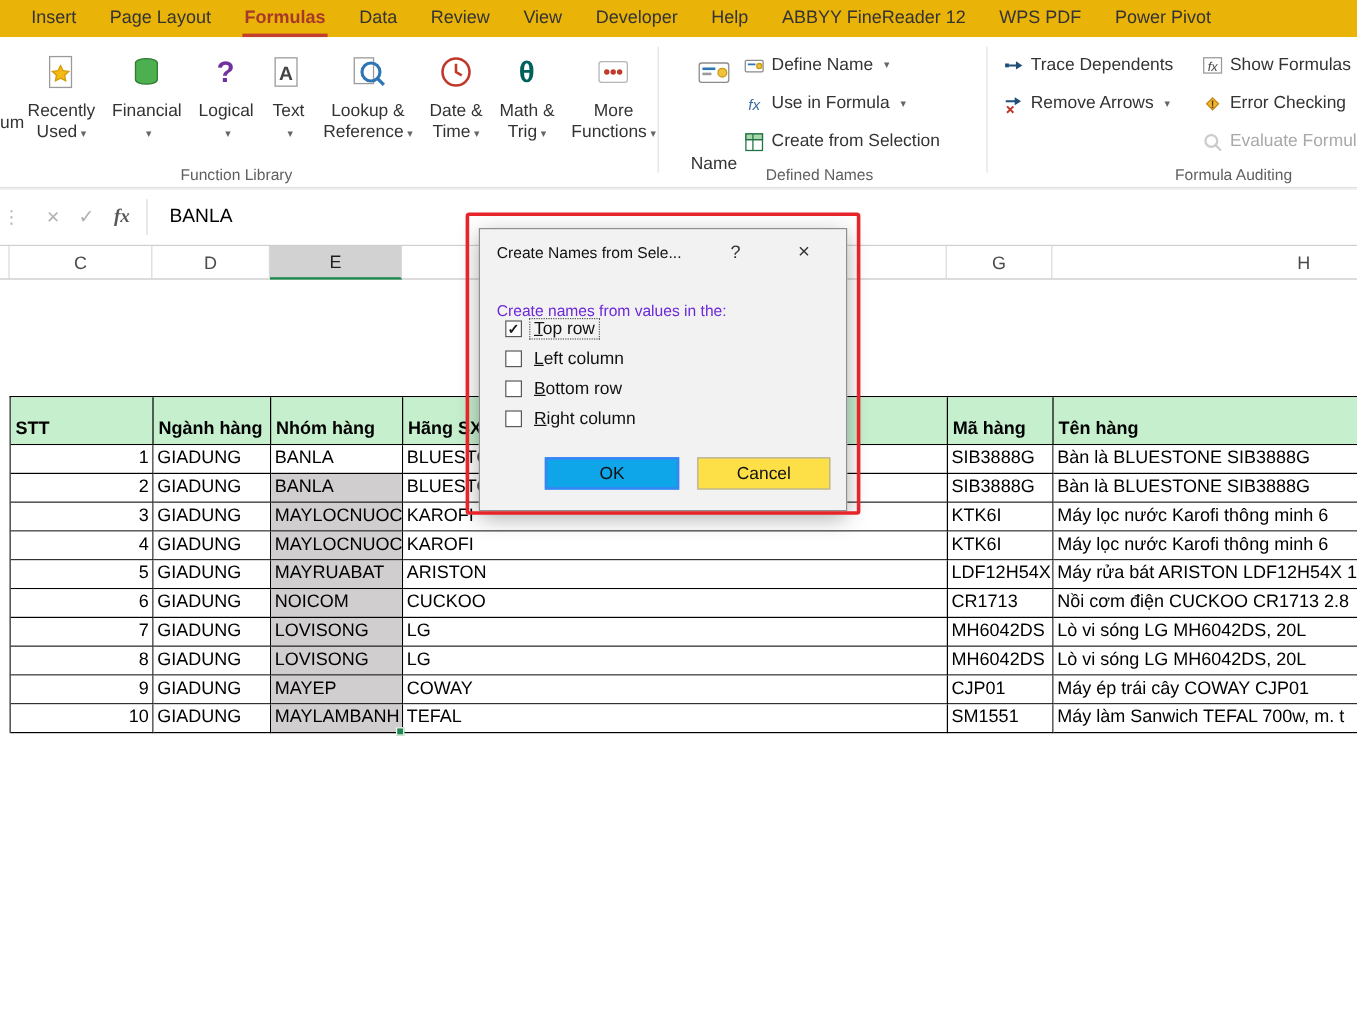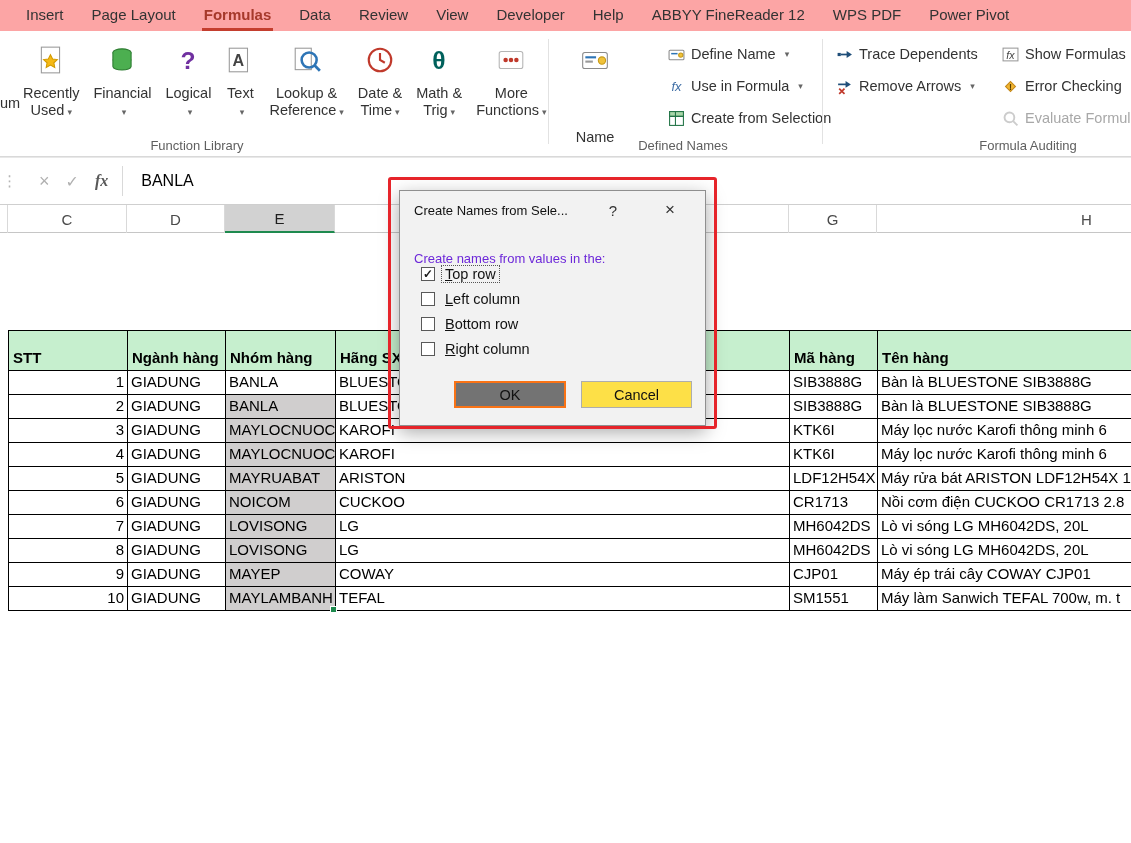--- a/index.html
+++ b/index.html
@@ -1,20 +1,20 @@
 <!DOCTYPE html>
 <html><head>
 <meta charset="utf-8">
 <style>
 *{margin:0;padding:0;box-sizing:border-box;}
 html,body{width:1131px;height:843px;}
 body{position:relative;overflow:hidden;background:#fff;font-family:"Liberation Sans",sans-serif;color:#222;}
 
 
-.menubar{position:absolute;top:0;left:0;width:100%;height:31px;display:flex;align-items:stretch;padding-left:12px;background:#fca5a5;}
+.menubar{position:absolute;top:0;left:0;width:100%;height:31px;display:flex;align-items:stretch;padding-left:12px;background:#eab308;}
 .tab{font-size:15px;color:#333;padding:0 14px;line-height:30px;position:relative;white-space:nowrap;cursor:default;}
 .tab.active{color:#a6392b;font-weight:bold;}
 .tab.active::after{content:"";position:absolute;left:12px;right:12px;bottom:0;height:3px;background:#c43e2e;}
 
 
 .ribbon{position:absolute;top:31px;left:0;width:100%;height:126px;background:#fff;border-bottom:1px solid #d9d9d9;}
 .autosum-partial{position:absolute;left:0;top:64px;font-size:14.5px;color:#333;}
 .fl-buttons{position:absolute;left:16px;top:8px;display:flex;align-items:flex-start;}
 .bigbtn{display:flex;flex-direction:column;align-items:center;padding:4px 7px 0;}
 .bigicon{height:34px;display:flex;align-items:center;justify-content:center;margin-bottom:8px;}
@@ -63,21 +63,21 @@
 .dlg-help{position:absolute;top:11px;right:84px;font-size:15px;color:#333;width:16px;text-align:center;}
 .dlg-close{position:absolute;top:9px;right:26px;font-size:17px;color:#333;width:18px;text-align:center;}
 .dlg-prompt{position:absolute;top:60px;left:14px;font-size:13px;color:#6d28d9;}
 .cblist{position:absolute;top:75px;left:21px;}
 .cbrow{display:flex;align-items:center;height:16px;margin-bottom:9px;}
 .cbbox{width:14px;height:14px;background:#fff;border:1px solid #595959;font-size:12px;line-height:12px;color:#1a1a1a;display:flex;align-items:center;justify-content:center;font-weight:bold;margin-right:7px;flex:none;}
 .cblab{display:inline-block;font-size:14.5px;color:#111;padding:0 3px;}
 .cblab::first-letter{text-decoration:underline;}
 .cblab.focus{outline:1px dotted #555;}
 .dlg-btn{position:absolute;top:190px;height:27px;font-size:14.5px;display:flex;align-items:center;justify-content:center;color:#111;cursor:default;}
-.btn-ok{left:54px;width:112px;background:#737373;border:2px solid #f97316;}
+.btn-ok{left:54px;width:112px;background:#0ea5e9;border:2px solid #3b82f6;}
 .btn-cancel{left:181px;width:111px;background:#fde047;border:1px solid #adadad;}
 
 
 .redbox{position:absolute;left:388px;top:177px;width:329px;height:252px;border:3px solid #e6242a;border-radius:3px;z-index:30;pointer-events:none;}
 </style>
 </head>
 <body>
 
 <div class="menubar">
     <div class="tab">Insert</div>
@@ -188,21 +188,21 @@
         <svg viewBox="0 0 28 28">
           <rect x="2.5" y="7" width="23" height="15" rx="2" fill="#fff" stroke="#8a8a8a"></rect>
           <rect x="5" y="10.5" width="10" height="2" fill="#2e75b6"></rect>
           <rect x="5" y="14.5" width="7" height="2" fill="#9a9a9a"></rect>
           <circle cx="20.5" cy="14.5" r="3.4" fill="#f0c23a" stroke="#c79a18"></circle>
         </svg>
       </span>
       <div class="bl">Name</div>
       <div class="bl">Manager</div>
     </div>
-  <div class="smallcol" style="left:668px;top:7px;">
+  <div class="smallcol" style="left:620px;top:7px;">
       <div class="smallbtn">
         <span class="smallicon">
           <svg viewBox="0 0 16 16">
             <rect x="1" y="4" width="14" height="9" rx="1" fill="#fff" stroke="#8a8a8a"></rect>
             <rect x="3" y="6.5" width="6" height="1.4" fill="#2e75b6"></rect>
             <circle cx="12" cy="8.5" r="2" fill="#f0c23a" stroke="#c79a18"></circle>
           </svg>
         </span>
         <span class="sl">Define Name</span>
         <span class="chev">▾</span>

